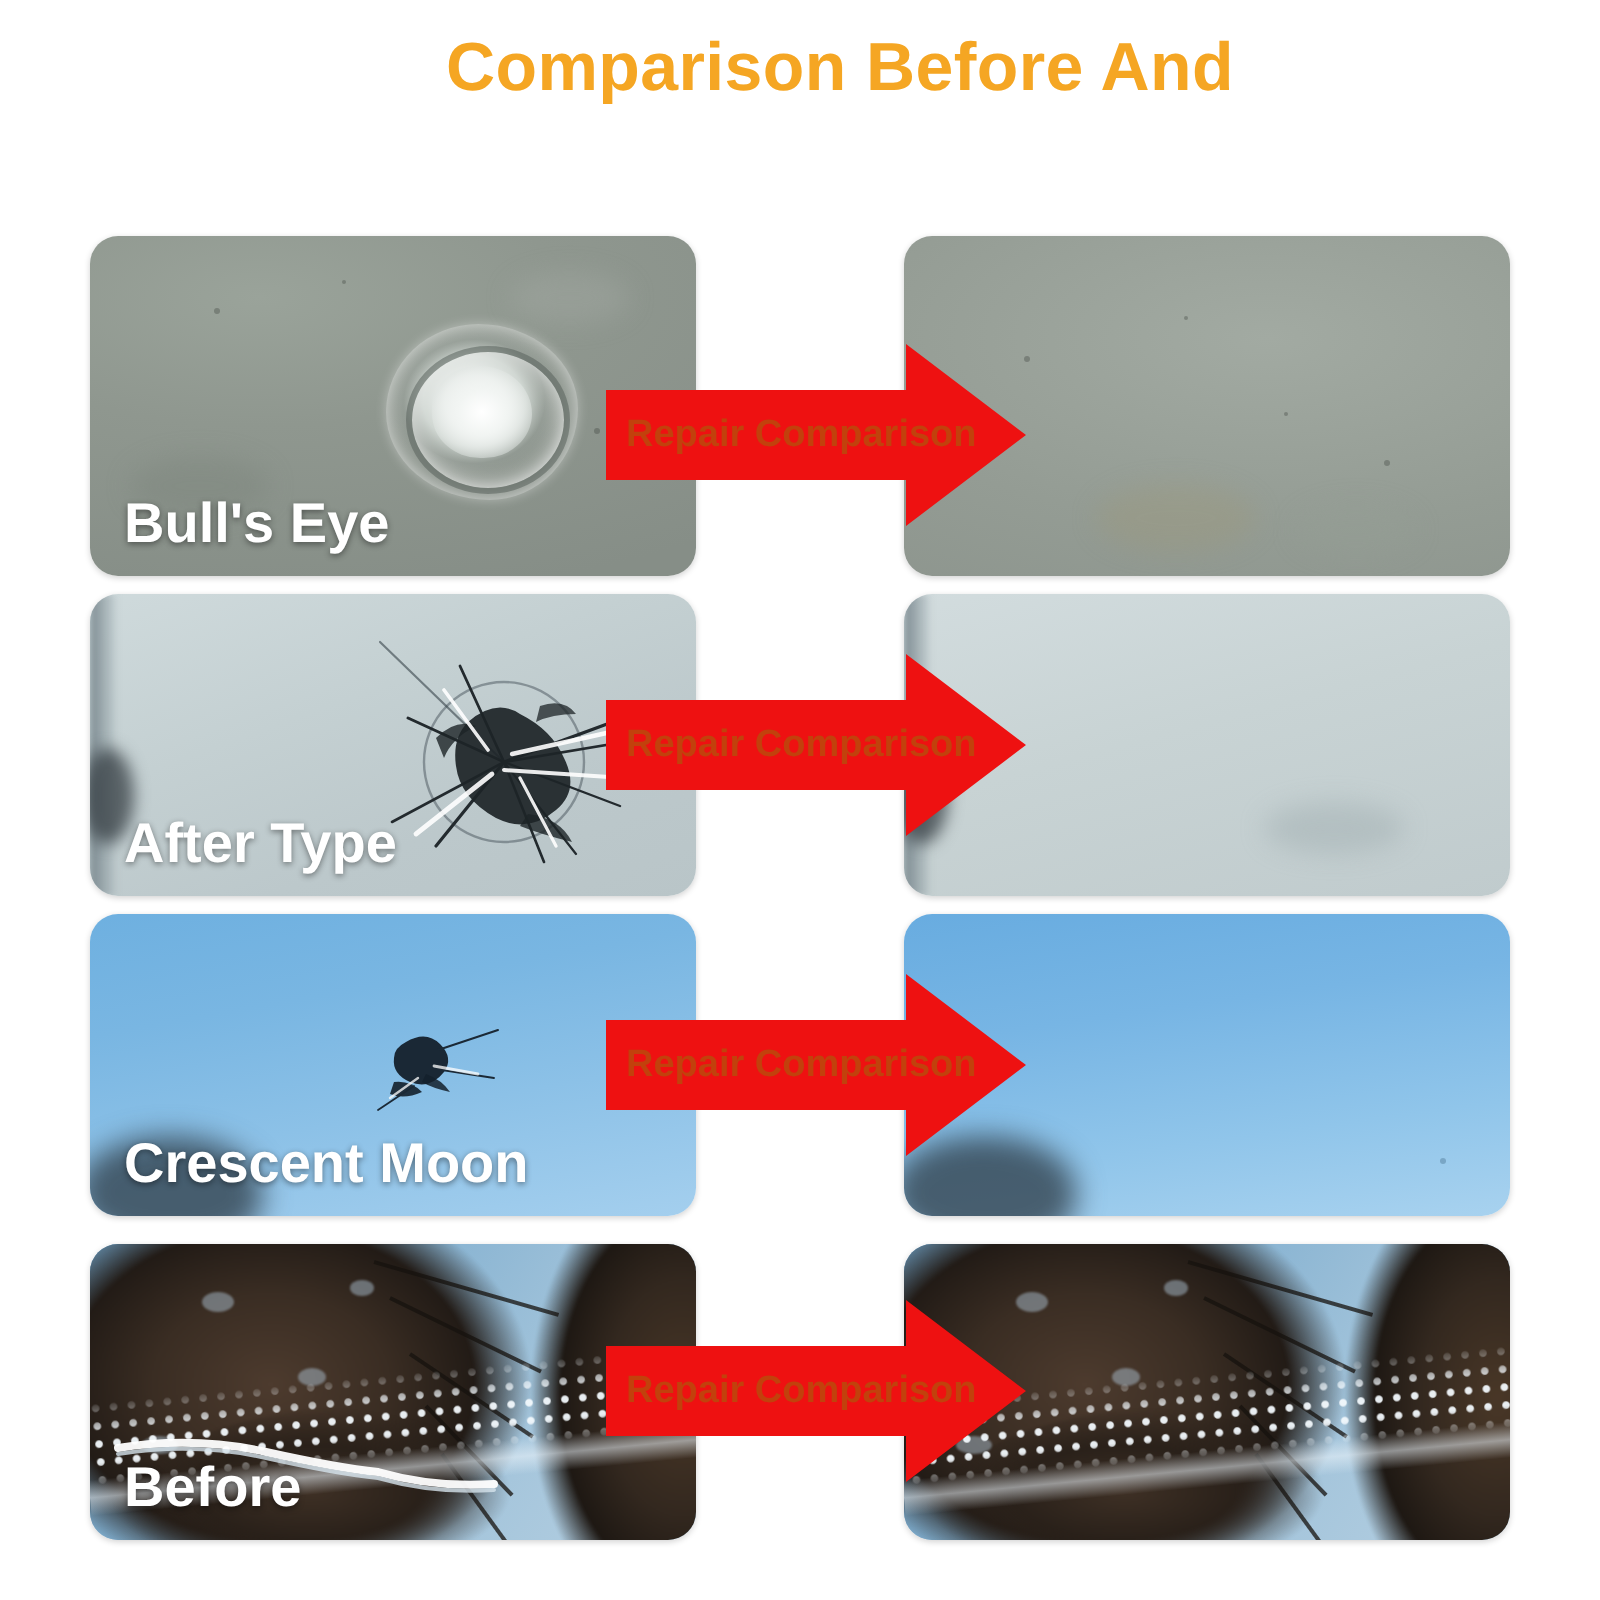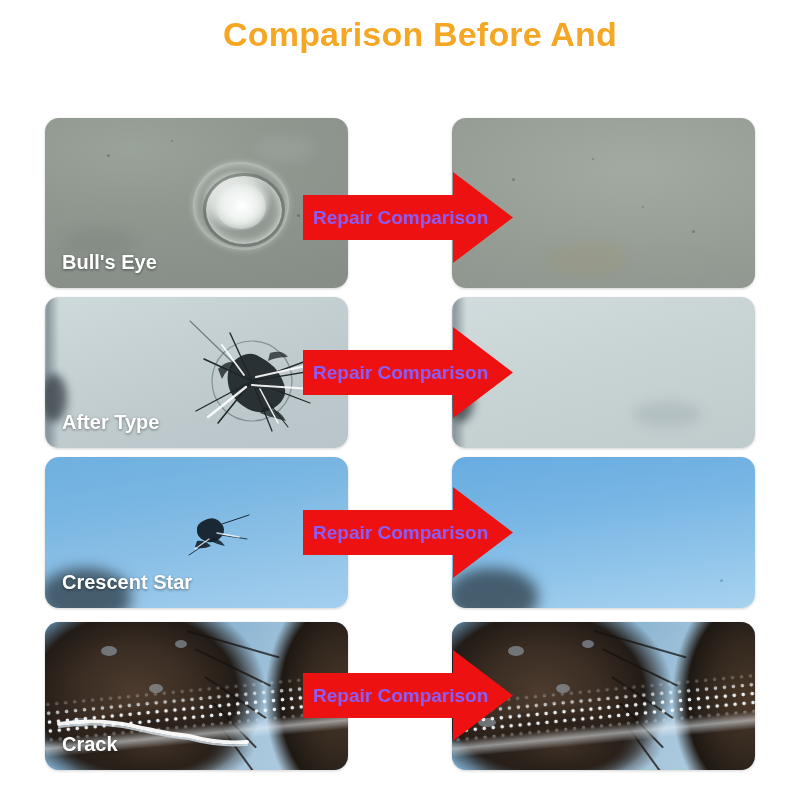--- a/index.html
+++ b/index.html
@@ -58,42 +58,42 @@
     position: absolute;
     inset: 0;
   }
 
   .panel-label {
     position: absolute;
     left: 17px;
     bottom: 12px;
     color: #ffffff;
     font-weight: bold;
-    font-size: 20px;
+    font-size: 28px;
     line-height: 28px;
     text-shadow: 0 1px 3px rgba(0,0,0,0.45);
     white-space: nowrap;
     z-index: 6;
   }
 
   
   .arrow {
     position: absolute;
     left: 303px;
     width: 210px;
     z-index: 20;
     pointer-events: none;
   }
   .arrow svg { display: block; width: 100%; height: 100%; }
   .arrow-label {
     position: absolute;
     left: 10px;
     top: 50%;
     transform: translateY(-50%);
-    color: #8b5cf6;
+    color: #c2410c;
     font-weight: bold;
     font-size: 19px;
     line-height: 20px;
     white-space: nowrap;
     z-index: 2;
   }
 
   
 
   
@@ -394,21 +394,21 @@
               <path d="M38 22 L64 26" stroke-width="0.9"></path>
               <path d="M24 30 L6 42" stroke-width="0.9"></path>
             </g>
             <g stroke="#ffffff" fill="none" stroke-linecap="round" opacity="0.75">
               <path d="M34 20 L56 24" stroke-width="1.4"></path>
               <path d="M26 26 L12 36" stroke-width="1.2"></path>
             </g>
           </svg>
         </div>
       </div>
-      <div class="panel-label">Crescent Star</div>
+      <div class="panel-label">Crescent Moon</div>
     </div>
 
     <div class="panel after sky after">
       <div class="scene">
         <div class="sky-tree"></div>
         <div class="speck" style="left:268px; top:122px; width:3px; height:3px; background:rgba(70,110,140,0.4);"></div>
       </div>
     </div>
 
     <div class="arrow" style="top:30px; height:91px;">
@@ -438,21 +438,21 @@
         <div class="ws-dirt" style="left:130px; top:18px;  width:12px; height:8px;"></div>
         <div class="frit"></div>
         <div class="frit-solid"></div>
         <div class="ws-crack">
           <svg viewBox="0 0 220 40">
             <path d="M2 10 Q40 4 76 12 T132 22 Q160 30 190 28" fill="none" stroke="#ffffff" stroke-width="4" stroke-linecap="round" opacity="0.95"></path>
             <path d="M2 13 Q40 7 76 15 T132 25 Q160 33 190 31" fill="none" stroke="#d6e3ec" stroke-width="2" stroke-linecap="round" opacity="0.8"></path>
           </svg>
         </div>
       </div>
-      <div class="panel-label">Crack</div>
+      <div class="panel-label">Before</div>
     </div>
 
     <div class="panel after">
       <div class="windshield">
         <div class="ws-sky"></div>
         <div class="ws-tree ws-tree-main"></div>
         <div class="ws-tree ws-tree-right"></div>
         <div class="ws-tree ws-tree-bottom"></div>
         <div class="ws-branch" style="left:150px; top:26px;  width:84px; height:2px; transform:rotate(26deg);"></div>
         <div class="ws-branch" style="left:160px; top:54px;  width:74px; height:2px; transform:rotate(34deg);"></div>

